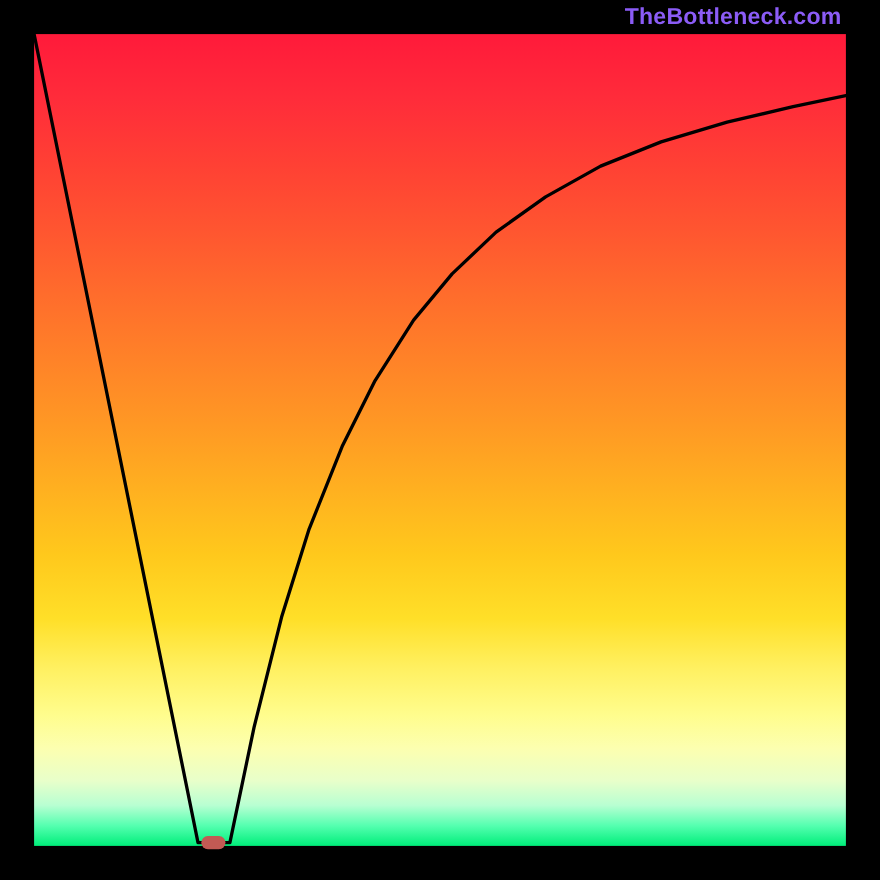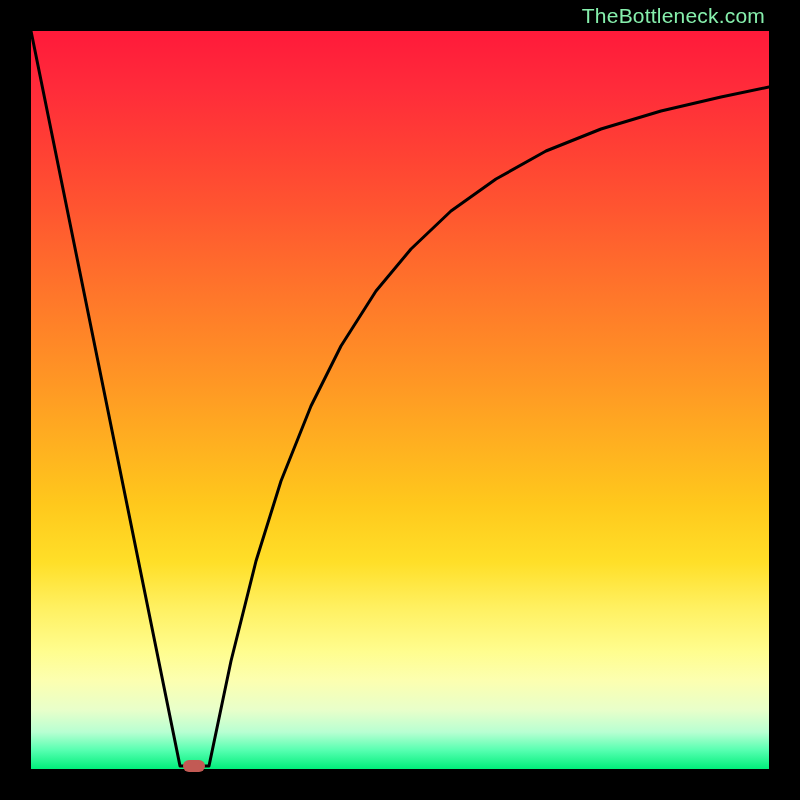--- a/index.html
+++ b/index.html
@@ -34,23 +34,23 @@
       #e8ffca 92%,
       #b8ffd2 95%,
       #55ffb0 97.5%,
       #00ee7a 100%
     );
   }
   .watermark {
     position: absolute;
     top: 4px;
     right: 35px;
-    color: #86efac;
+    color: #8b5cf6;
     font-size: 21px;
-    font-weight: 400;
+    font-weight: 700;
     letter-spacing: 0.2px;
     text-align: right;
   }
   .curve-svg {
     position: absolute;
     left: 31px;
     top: 31px;
     width: 738px;
     height: 738px;
   }

